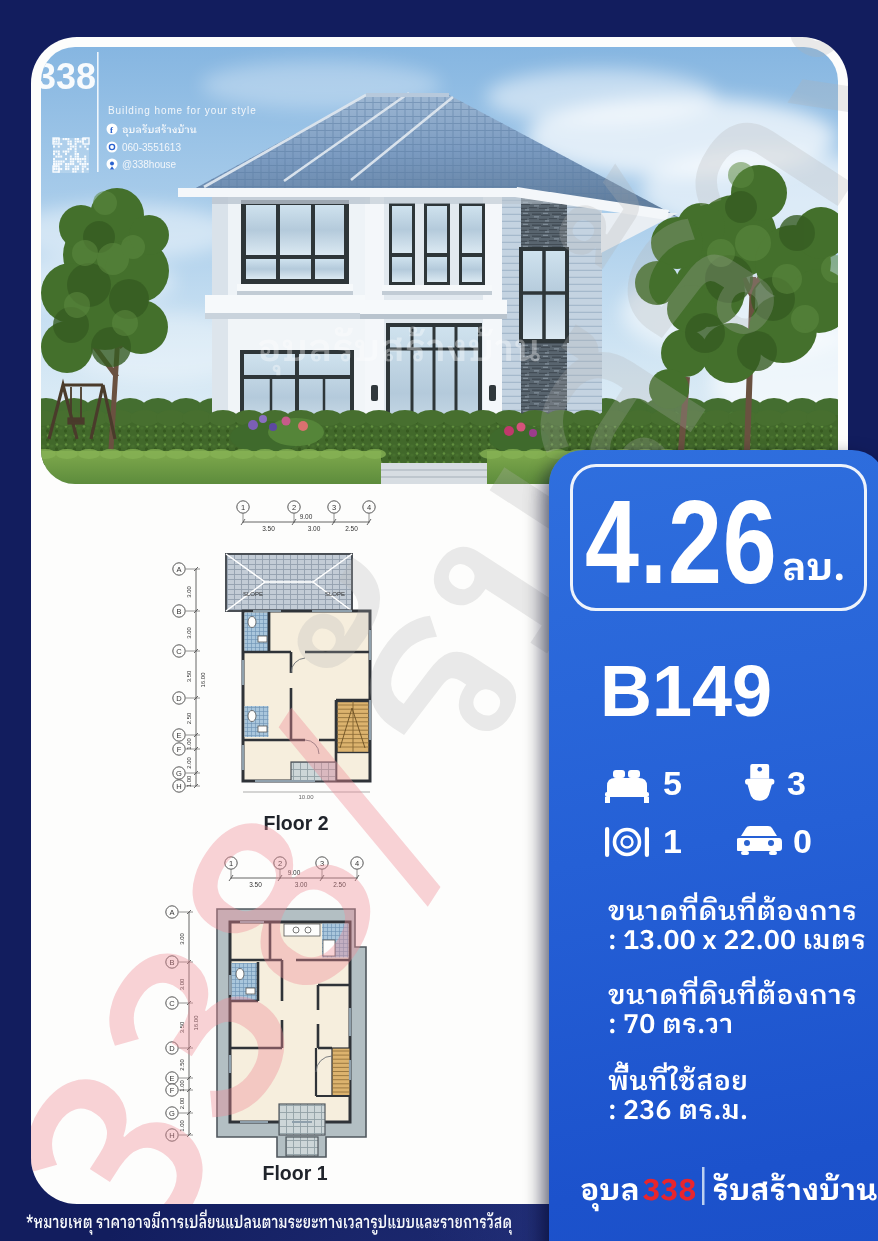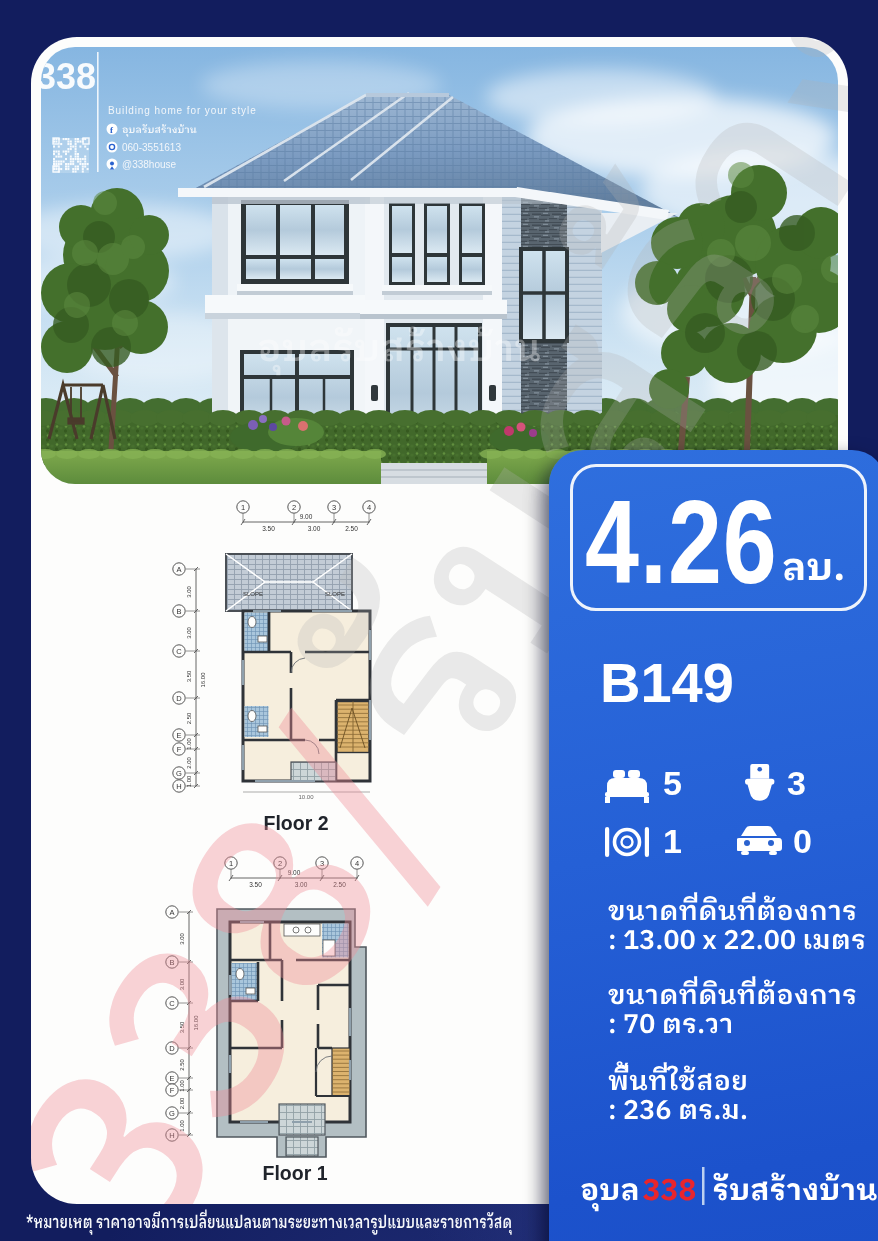--- a/index.html
+++ b/index.html
@@ -12,21 +12,21 @@
 #plans{position:absolute;left:140px;top:486px;width:380px;height:722px;}
 #wm{position:absolute;left:31px;top:37px;width:817px;height:1167px;pointer-events:none;}
 #panel{position:absolute;left:549px;top:450px;width:337px;height:986px;
  background:linear-gradient(170deg,#2f6fde 0%,#2560d6 40%,#1c52cc 72%,#1a4cc2 100%);
  border-radius:34px 34px 58px 58px;
  box-shadow:0 12px 22px rgba(4,8,38,.6), -8px 8px 18px rgba(4,8,38,.3);}
 #pricebox{position:absolute;left:21px;top:14px;width:291px;height:141px;border:3px solid #eef3fb;border-radius:26px;}
 #price{position:absolute;left:36px;top:24px;width:270px;color:#fff;font-weight:bold;
  font-size:97px;letter-spacing:1px;transform:scaleY(1.22);transform-origin:top left;}
 #priceunit{position:absolute;left:232px;top:76px;color:#fff;font-weight:bold;font-size:30px;}
-#model{position:absolute;left:51px;top:200px;color:#fff;font-weight:bold;font-size:56px;letter-spacing:0px;}
+#model{position:absolute;left:51px;top:200px;color:#fff;font-weight:bold;font-size:72px;letter-spacing:0px;}
 .num{position:absolute;color:#fff;font-weight:bold;font-size:34px;}
 #foot{position:absolute;left:0;top:0;width:878px;height:1241px;pointer-events:none;}
 </style></head><body>
 
 <div id="bgglow"></div>
 
 <div id="card"></div>
 <svg id="photo" viewBox="0 0 797 437" xmlns="http://www.w3.org/2000/svg">
     <defs>
 <linearGradient id="sky" x1="0" y1="0" x2="0" y2="1">

